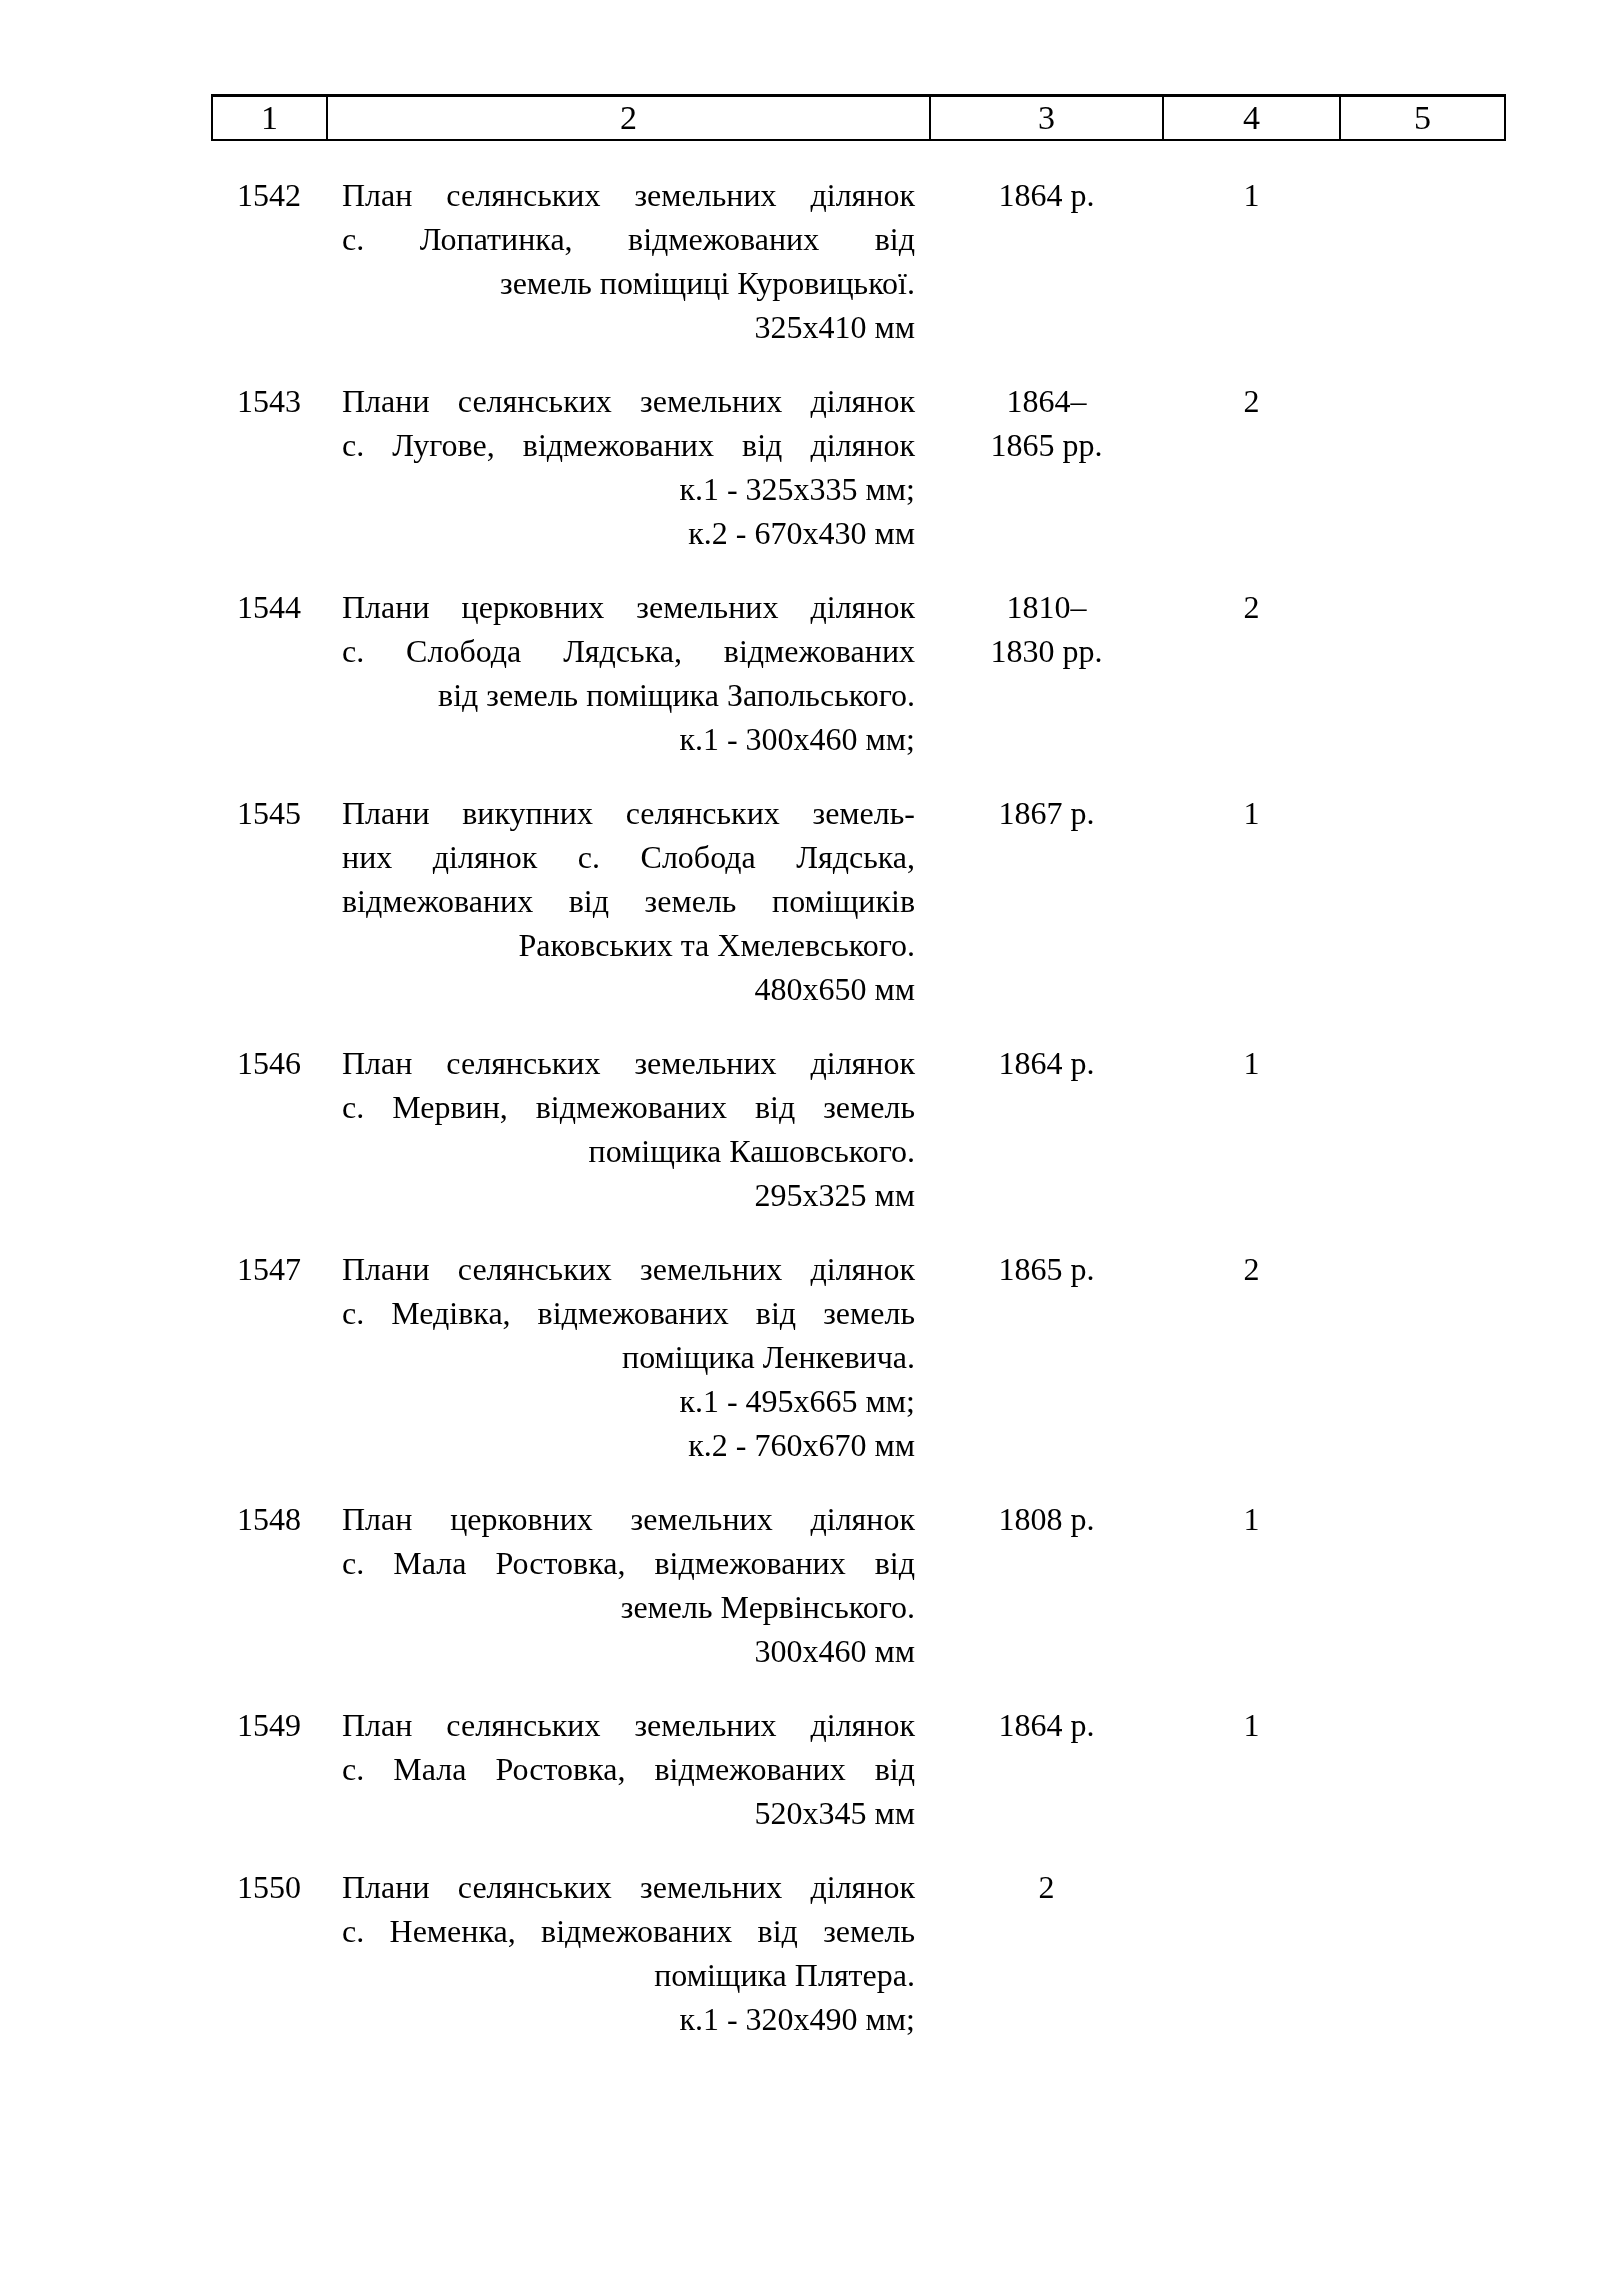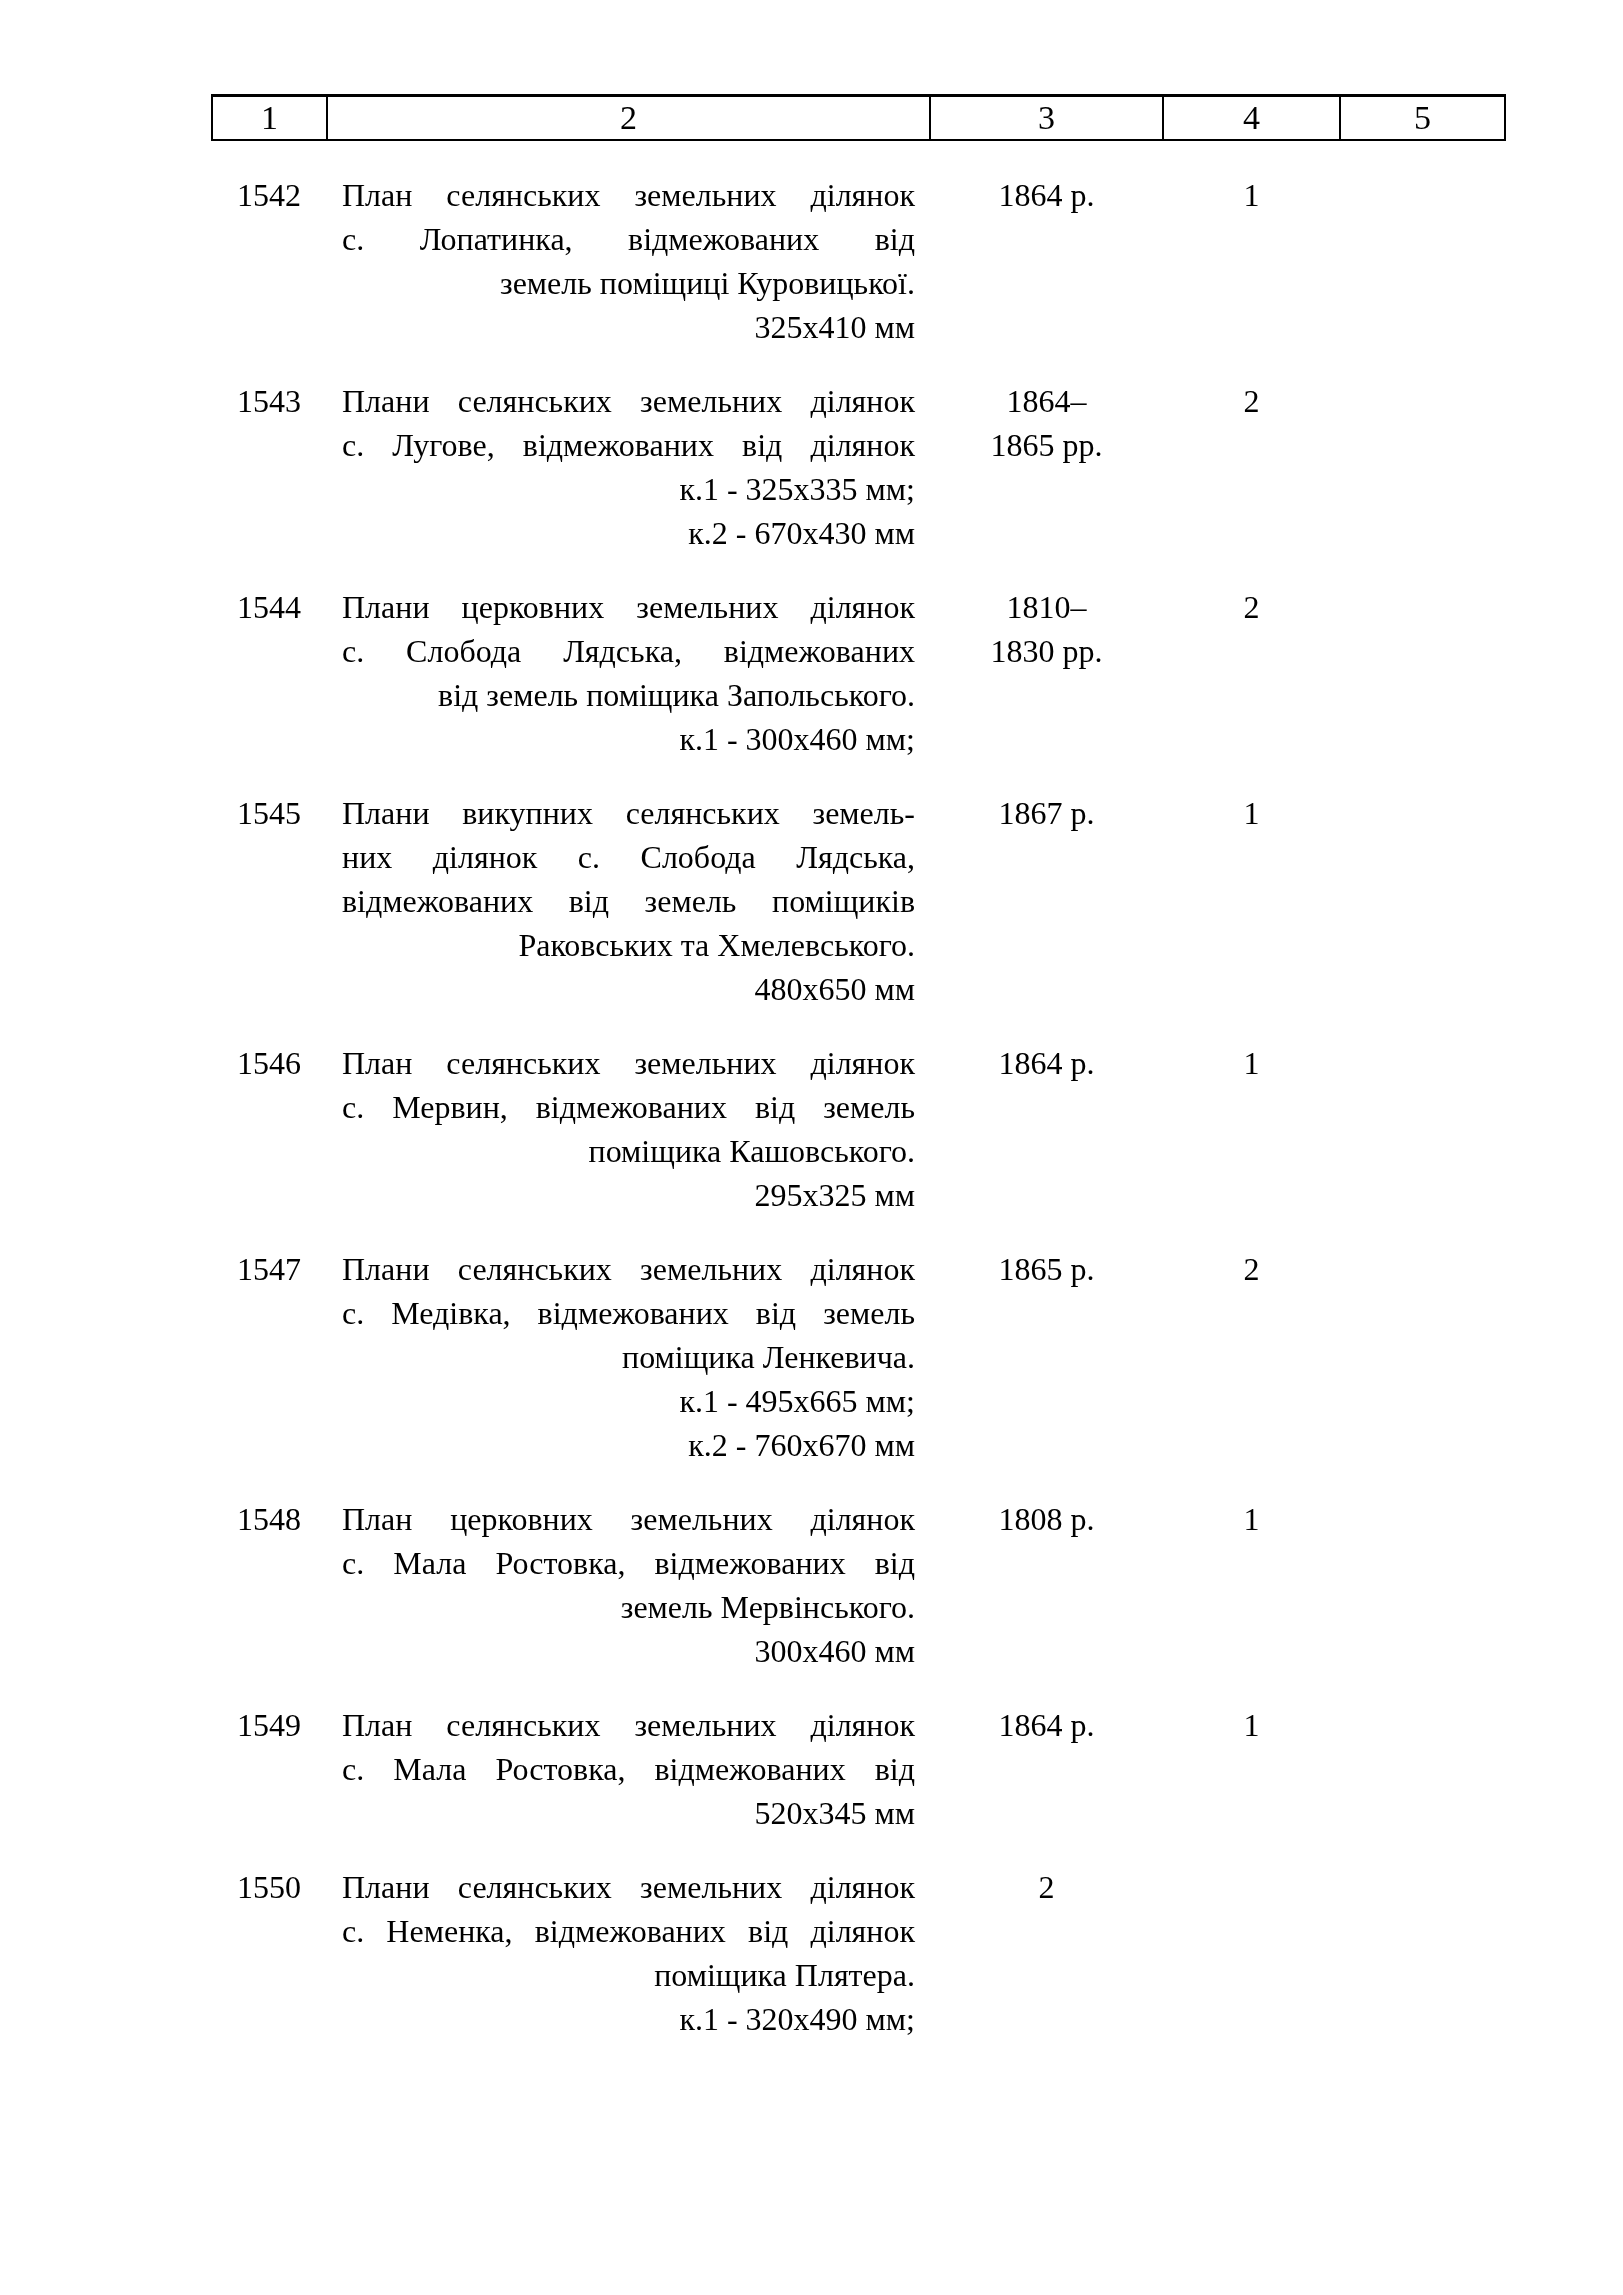--- a/index.html
+++ b/index.html
@@ -161,21 +161,21 @@
         <div class="cell date">
           <div class="line">1864 р.</div>
         </div>
         <div class="cell qty">1</div>
         <div class="cell note"></div>
       </div>
       <div class="row">
         <div class="cell num">1550</div>
         <div class="cell desc">
           <div class="line fill">Плани селянських земельних ділянок</div>
-          <div class="line fill">с. Неменка, відмежованих від ділянок</div>
+          <div class="line fill">с. Неменка, відмежованих від земель</div>
           <div class="line">поміщика Плятера.</div>
           <div class="line">к.1 - 320х490 мм;</div>
         </div>
         <div class="cell qty">2</div>
         <div class="cell note"></div>
       </div>
     </div>
 </div>
 
 

